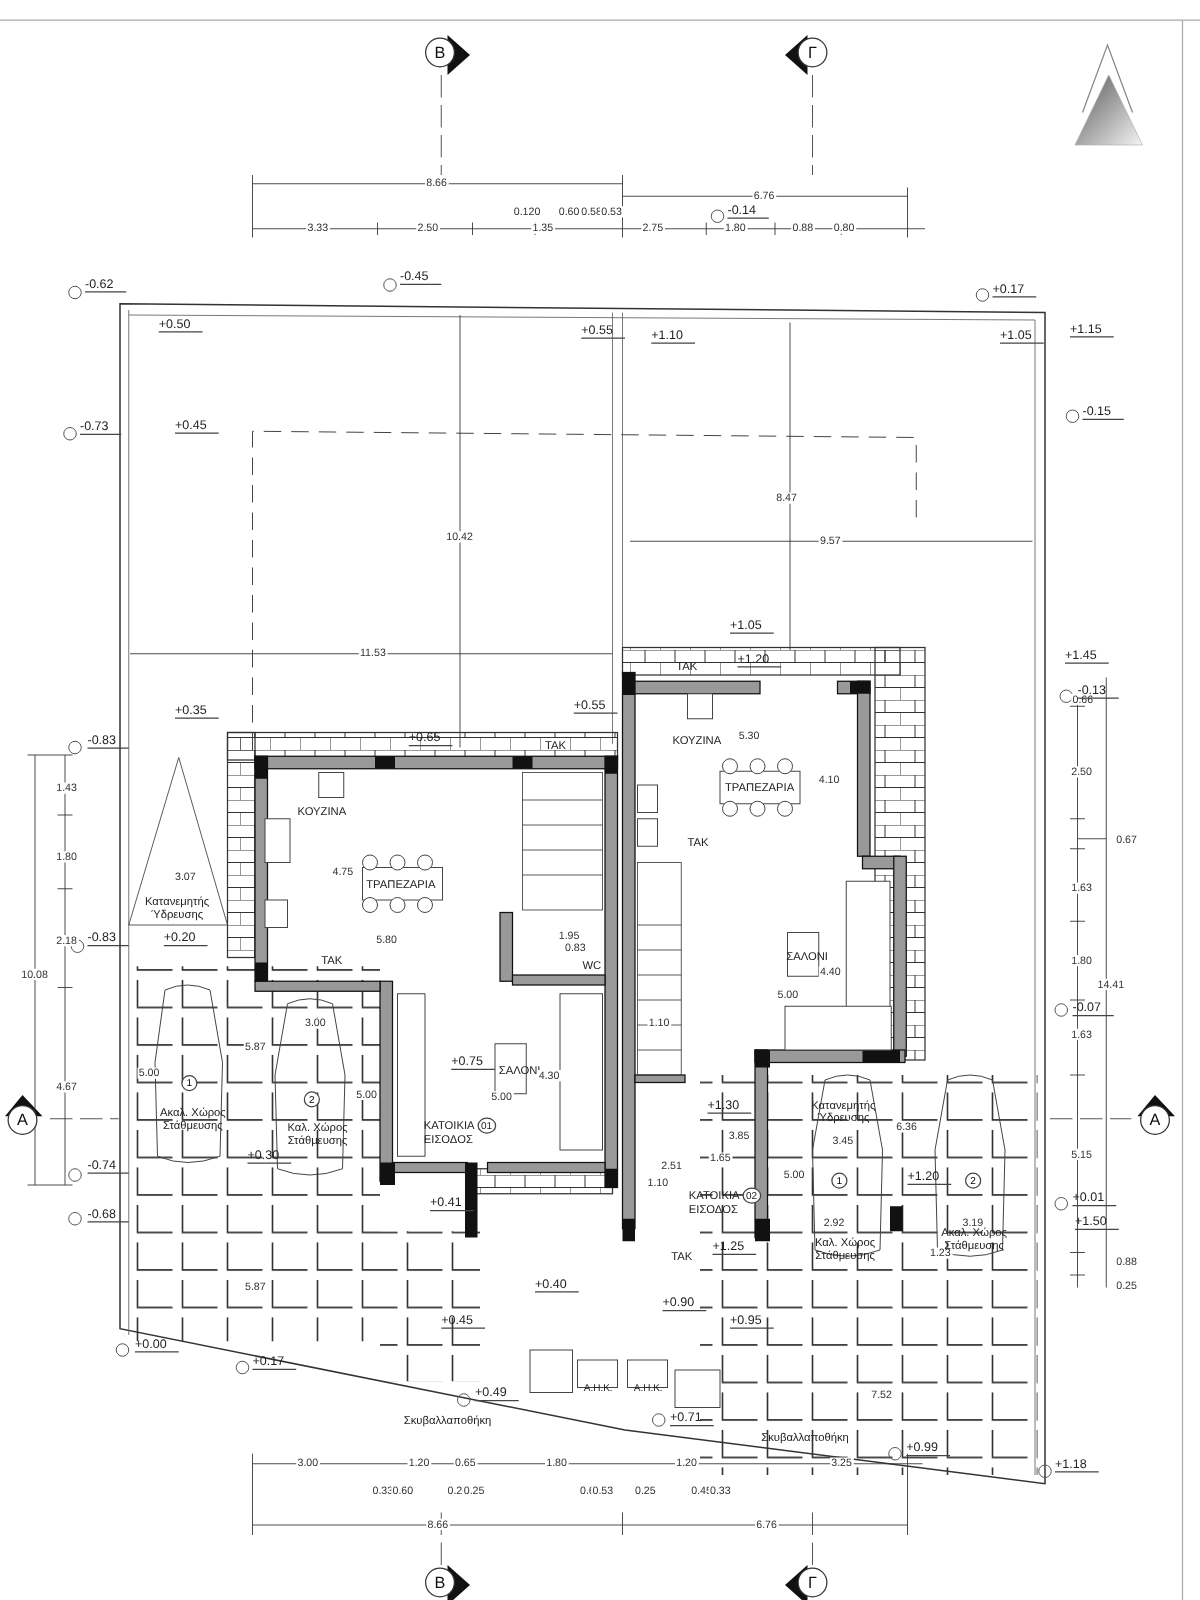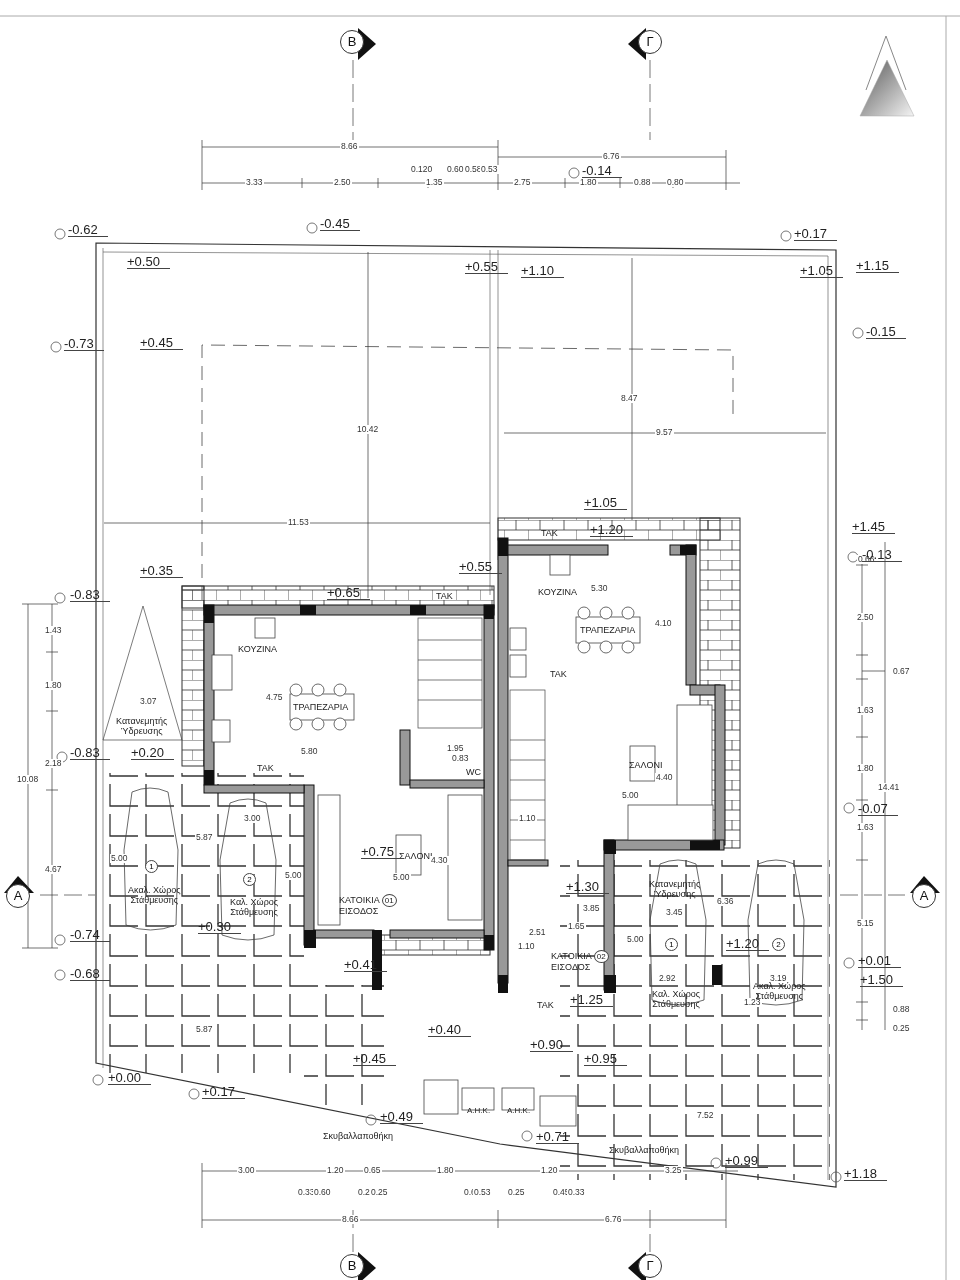--- a/index.html
+++ b/index.html
@@ -1,20 +1,20 @@
 <!DOCTYPE html>
 <html><head>
 <meta charset="utf-8">
 <style>
   html,body{margin:0;padding:0;background:#fff;}
   body{width:960px;height:1280px;position:relative;overflow:hidden;font-family:"Liberation Sans",sans-serif;}
   #plan{position:absolute;left:0;top:0;width:960px;height:1280px;}
   .lbl{position:absolute;font-size:9px;color:#222;white-space:nowrap;line-height:1;}
   .room{position:absolute;font-size:9px;color:#222;white-space:nowrap;line-height:1.1;text-align:center;}
-  .lvl{position:absolute;font-size:13px;color:#222;white-space:nowrap;line-height:1;border-bottom:1px solid #444;padding-right:10px;}
+  .lvl{position:absolute;font-size:10px;color:#222;white-space:nowrap;line-height:1;border-bottom:1px solid #444;padding-right:10px;}
   .dim{position:absolute;font-size:8.5px;color:#333;white-space:nowrap;line-height:1;background:#fff;padding:0 1px;}
   .marker{position:absolute;width:22px;height:22px;border:1px solid #333;border-radius:50%;background:#fff;font-size:13px;text-align:center;line-height:22px;color:#111;}
   .car-num{position:absolute;width:11px;height:11px;border:1px solid #444;border-radius:50%;font-size:8px;text-align:center;line-height:11px;background:#fff;}
 </style>
 </head>
 <body>
 
 <svg id="plan" viewBox="0 0 960 1280" xmlns="http://www.w3.org/2000/svg">
   <defs>
     <linearGradient id="ng" x1="0" y1="0" x2="1" y2="1">
@@ -288,21 +288,21 @@
 <span class="dim" style="left:473px;top:1188px;">0.53</span>
 <span class="dim" style="left:507px;top:1188px;">0.25</span>
 <span class="dim" style="left:552px;top:1188px;">0.45</span>
 <span class="dim" style="left:567px;top:1188px;">0.33</span>
 <span class="dim" style="left:341px;top:1215px;">8.66</span>
 <span class="dim" style="left:604px;top:1215px;">6.76</span>
 
 <span class="dim" style="left:16px;top:775px;">10.08</span>
 <span class="dim" style="left:44px;top:626px;">1.43</span>
 <span class="dim" style="left:44px;top:681px;">1.80</span>
-<span class="dim" style="left:44px;top:748px;margin-top:11px;">2.18</span>
+<span class="dim" style="left:44px;top:748px;">2.18</span>
 <span class="dim" style="left:44px;top:865px;">4.67</span>
 
 <span class="dim" style="left:857px;top:555px;">0.66</span>
 <span class="dim" style="left:856px;top:613px;">2.50</span>
 <span class="dim" style="left:892px;top:667px;">0.67</span>
 <span class="dim" style="left:856px;top:706px;">1.63</span>
 <span class="dim" style="left:856px;top:764px;">1.80</span>
 <span class="dim" style="left:877px;top:783px;">14.41</span>
 <span class="dim" style="left:856px;top:823px;">1.63</span>
 <span class="dim" style="left:856px;top:919px;">5.15</span>

